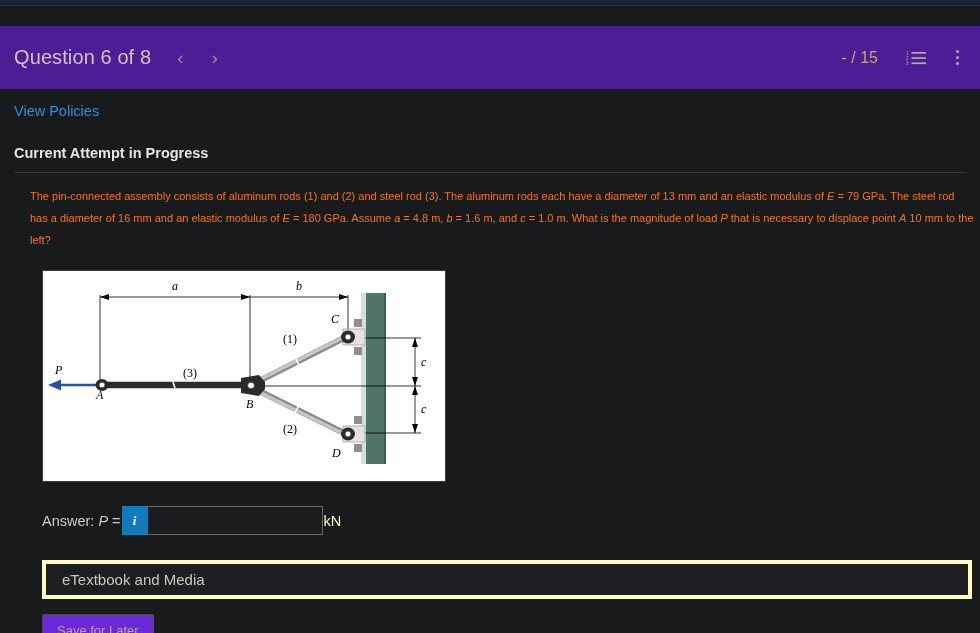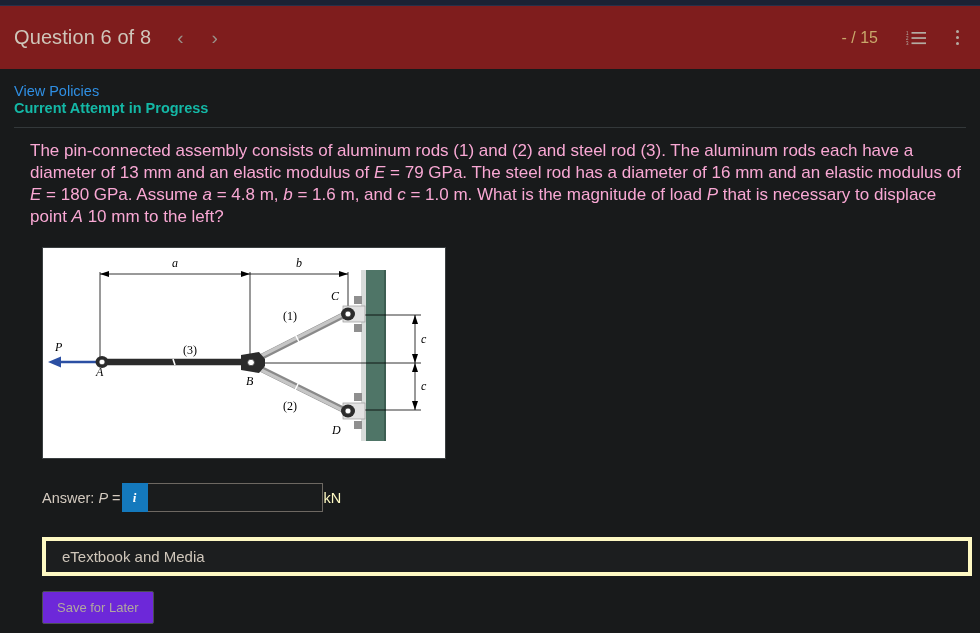--- a/index.html
+++ b/index.html
@@ -15,25 +15,26 @@
     color: #d6cfc7;
   }
   .top-strip {
     height: 5px;
     background: #1b2234;
     border-bottom: 1px solid #26304a;
   }
   
   .header {
     height: 63px;
-    background: #7f1d1d;
+    background: #4c1d95;
     display: flex;
     align-items: center;
     padding: 0 14px;
     box-sizing: border-box;
+    margin-top: 20px;
   }
   .q-title {
     font-size: 20px;
     color: #cfc6ba;
     letter-spacing: .1px;
   }
   .nav-arrows {
     display: flex;
     margin-left: 26px;
     gap: 28px;
@@ -79,34 +80,34 @@
   .policies {
     color: #2f8fe3;
     font-size: 14.5px;
     padding-top: 14px;
     display: inline-block;
     cursor: pointer;
   }
   .attempt {
     font-size: 14.5px;
     font-weight: bold;
-    color: #14b8a6;
-    margin-top: 0;
+    color: #e5e5e5;
+    margin-top: 25px;
   }
   .divider {
     height: 1px;
     background: #33383a;
     margin-top: 11px;
   }
   .question {
     margin: 12px 0 0 16px;
     width: 944px;
-    font-size: 17px;
+    font-size: 11px;
     line-height: 22px;
-    color: #f9a8d4;
+    color: #f97316;
   }
   .question i { font-style: italic; }
   
   .figure {
     margin: 19px 0 0 28px;
     width: 404px;
     height: 212px;
     background: #ffffff;
     border: 1px solid #3a3f41;
     box-sizing: border-box;

